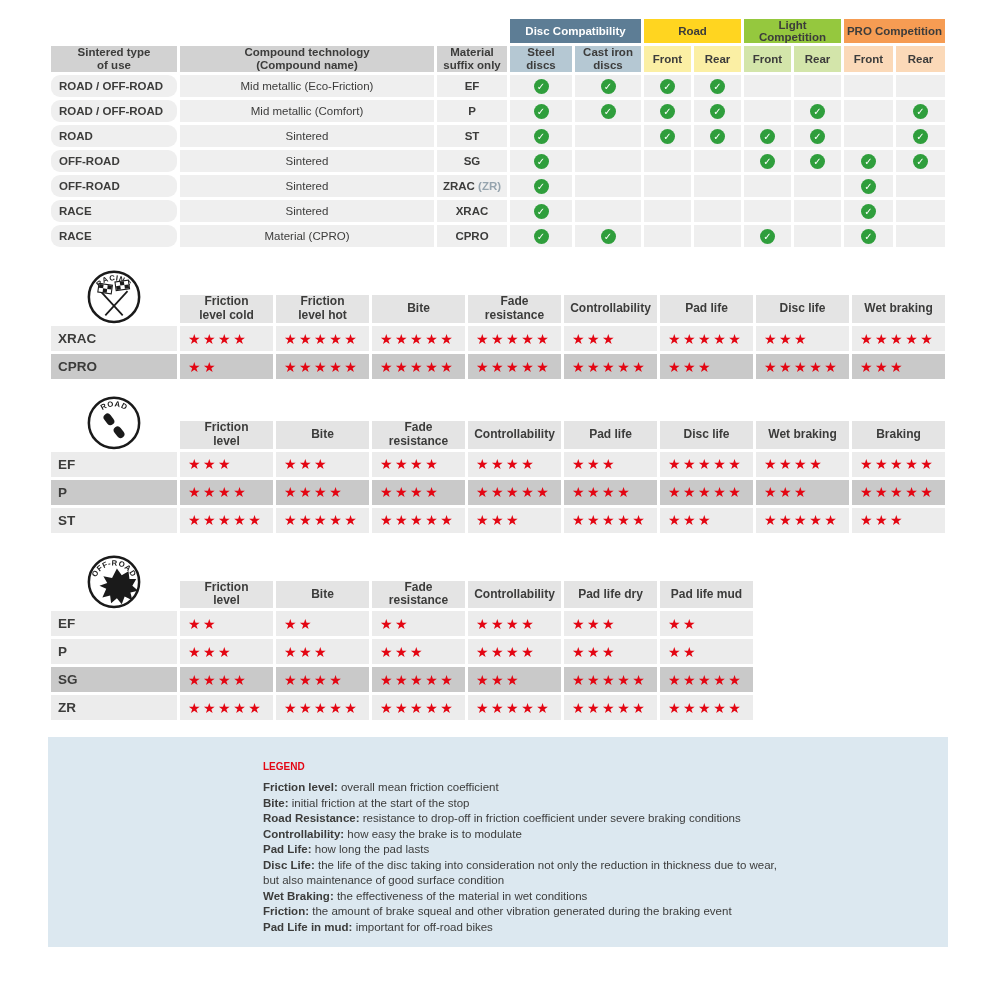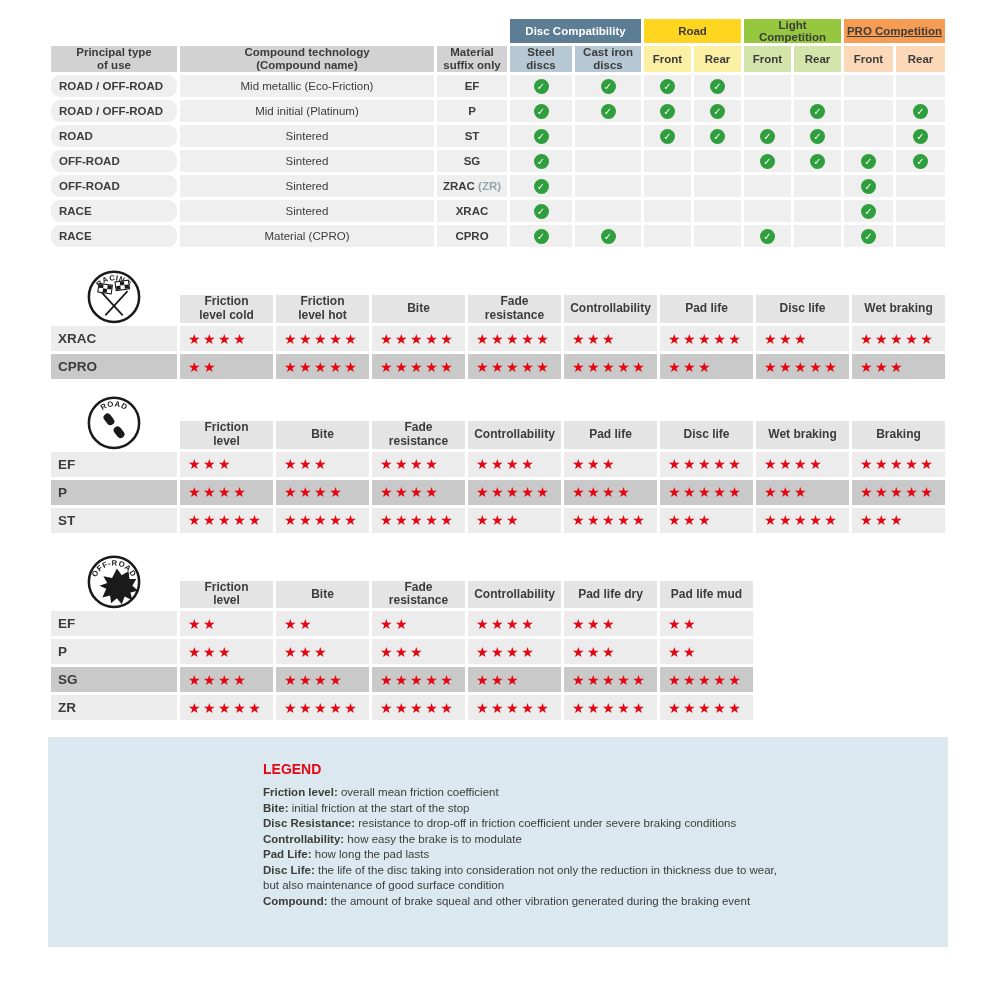--- a/index.html
+++ b/index.html
@@ -11,21 +11,21 @@
   td { vertical-align: middle; }
 
   
   .compat { width: 900px; }
   .compat td { height: 22px; text-align: center; font-size: 11.5px; }
   .blank { background: transparent; }
   .group { font-weight: bold; font-size: 11.5px; height: 21px; }
   .g-disc  { background: var(--disc-header); color: #fff; margin-top: 47px; }
   .g-road  { background: var(--road-header); color: #3c3c3b; }
   .g-light { background: var(--light-header); color: #3c3c3b; }
-  .g-pro   { background: var(--pro-header); color: #3c3c3b; text-decoration: underline; }
+  .g-pro   { background: var(--pro-header); color: #3c3c3b; }
   .hdr { background: var(--gray-header); font-weight: bold; height: 36px;
          white-space: pre-line; line-height: 1.15; font-size: 11.5px; }
   .hdr-disc  { background: var(--disc-cell); margin-left: 48px; }
   .hdr-road  { background: var(--road-cell); }
   .hdr-light { background: var(--light-cell); }
   .hdr-pro   { background: var(--pro-cell); }
   .cell { background: var(--row-bg); }
   .cell-use  { text-align: left !important; padding-left: 8px; font-weight: bold; font-size: 10.5px; border-radius: 9px; }
   .cell-code { font-weight: bold; }
   .code-note { color: #96a4ae; font-weight: bold; }
@@ -47,21 +47,21 @@
   .rt .label { font-weight: bold; font-size: 13.5px; text-align: left; padding-left: 7px; }
   .row-light td { background: var(--rating-row); }
   .row-dark  td { background: var(--rating-row-highlight); }
   .stars-cell { text-align: left; padding-left: 8px; }
   .stars { color: var(--star-red); font-size: 14px; letter-spacing: 2.5px;
            font-family: "DejaVu Sans", sans-serif; white-space: nowrap; }
 
   
   .legend { margin-top: 14px; width: 900px; height: 210px; background: var(--legend-bg);
             padding: 24px 40px 22px 215px; }
-  .legend-title { color: var(--star-red); font-weight: bold; font-size: 14px; margin-bottom: 8px; }
+  .legend-title { color: var(--star-red); font-weight: bold; font-size: 10px; margin-bottom: 8px; }
   .entry { font-size: 11.5px; line-height: 15.5px; color: #3c3c3b; }
   .entry b { font-weight: bold; }
 
   svg text { font-family: "Liberation Sans", sans-serif; }
 </style>
 </head>
 <body>
 
 <div class="page">
   <table class="compat">
@@ -80,21 +80,21 @@
     </colgroup>
     <tbody>
         <tr>
           <td colspan="3" class="blank"></td>
           <td colspan="2" class="group g-disc">Disc Compatibility</td>
           <td colspan="2" class="group g-road">Road</td>
           <td colspan="2" class="group g-light">Light Competition</td>
           <td colspan="2" class="group g-pro">PRO Competition</td>
         </tr>
         <tr>
-          <td class="hdr">Principal type
+          <td class="hdr">Sintered type
 of use</td>
           <td class="hdr">Compound technology
 (Compound name)</td>
           <td class="hdr">Material
 suffix only</td>
           <td class="hdr hdr-disc">Steel
 discs</td>
           <td class="hdr hdr-disc">Cast iron
 discs</td>
           <td class="hdr hdr-road">Front</td>
@@ -112,21 +112,21 @@
           <td class="cell"><span class="check">✓</span></td>
           <td class="cell"><span class="check">✓</span></td>
           <td class="cell"><span class="check">✓</span></td>
           <td class="cell"></td>
           <td class="cell"></td>
           <td class="cell"></td>
           <td class="cell"></td>
         </tr>
         <tr>
           <td class="cell cell-use">ROAD / OFF-ROAD</td>
-          <td class="cell">Mid initial (Platinum)</td>
+          <td class="cell">Mid metallic (Comfort)</td>
           <td class="cell cell-code">P</td>
           <td class="cell"><span class="check">✓</span></td>
           <td class="cell"><span class="check">✓</span></td>
           <td class="cell"><span class="check">✓</span></td>
           <td class="cell"><span class="check">✓</span></td>
           <td class="cell"></td>
           <td class="cell"><span class="check">✓</span></td>
           <td class="cell"></td>
           <td class="cell"><span class="check">✓</span></td>
         </tr>
@@ -415,21 +415,23 @@
           </tr>
         </tbody>
       </table>
     </div>
 
   <div class="legend">
     <div class="legend-title">LEGEND</div>
     <div>
         <div class="entry"><b>Friction level:</b> overall mean friction coefficient</div>
         <div class="entry"><b>Bite:</b> initial friction at the start of the stop</div>
-        <div class="entry"><b>Disc Resistance:</b> resistance to drop-off in friction coefficient under severe braking conditions</div>
+        <div class="entry"><b>Road Resistance:</b> resistance to drop-off in friction coefficient under severe braking conditions</div>
         <div class="entry"><b>Controllability:</b> how easy the brake is to modulate</div>
         <div class="entry"><b>Pad Life:</b> how long the pad lasts</div>
         <div class="entry"><b>Disc Life:</b> the life of the disc taking into consideration not only the reduction in thickness due to wear,</div>
         <div class="entry">but also maintenance of good surface condition</div>
-        <div class="entry"><b>Compound:</b> the amount of brake squeal and other vibration generated during the braking event</div>
+        <div class="entry"><b>Wet Braking:</b> the effectiveness of the material in wet conditions</div>
+        <div class="entry"><b>Friction:</b> the amount of brake squeal and other vibration generated during the braking event</div>
+        <div class="entry"><b>Pad Life in mud:</b> important for off-road bikes</div>
       </div>
   </div>
 </div>
 
 </body></html>

